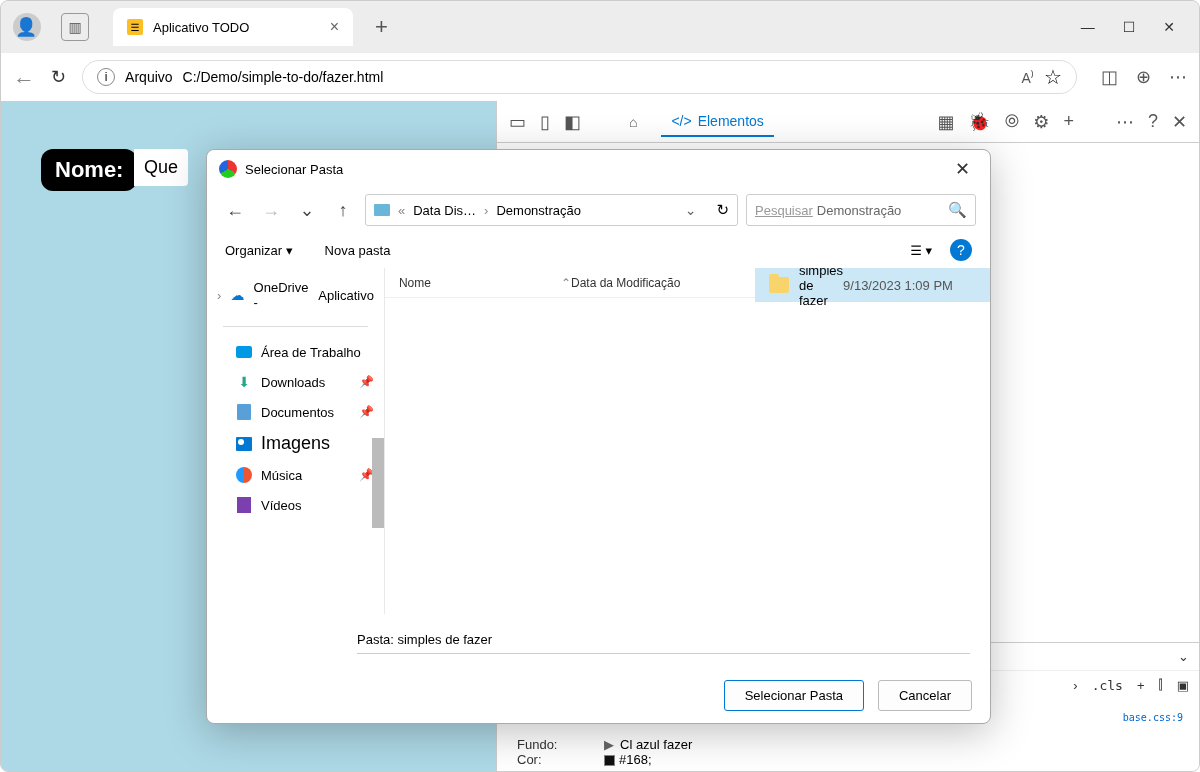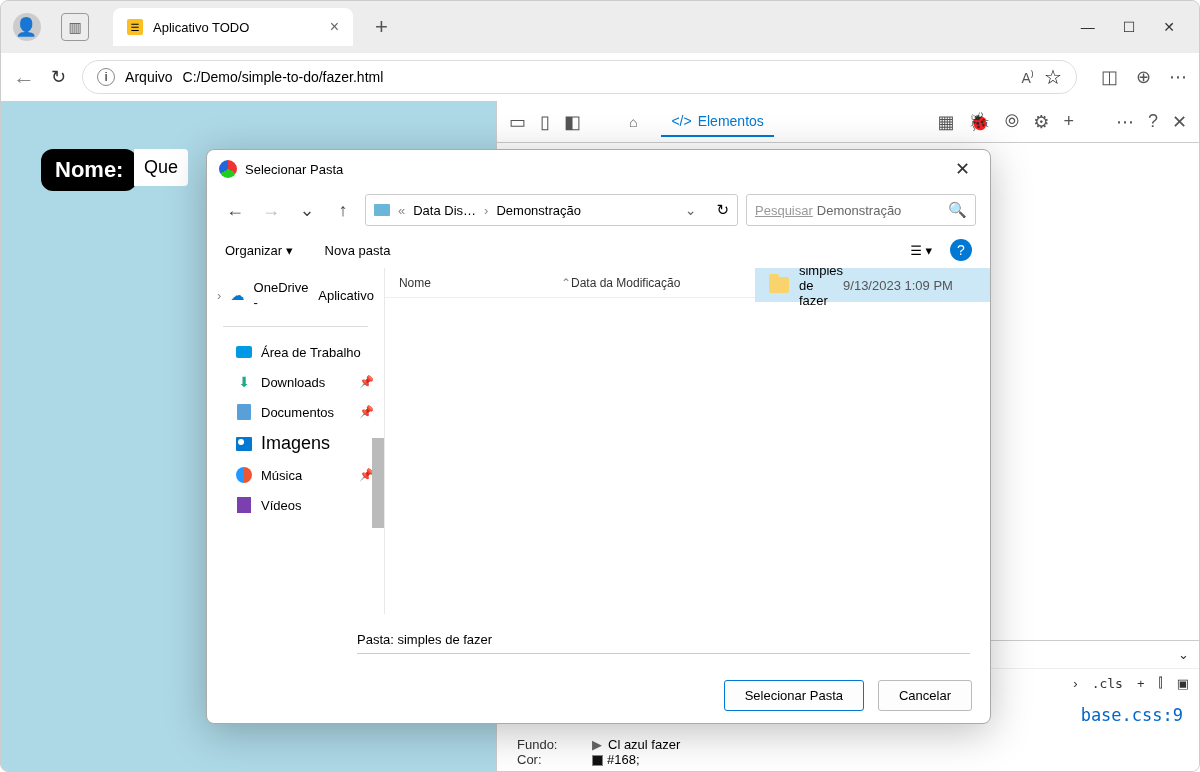--- a/index.html
+++ b/index.html
@@ -41,23 +41,23 @@
   .dt-bigicon{font-size:18px;}
   .dt-spacer{flex:1;}
   .dt-body{flex:1;}
 
   
   .styles-pane{border-top:1px solid #ccc;}
   .styles-tabs{display:flex;align-items:center;padding:6px 10px;gap:18px;font-size:13px;color:#333;}
   .styles-controls{margin-left:auto;display:flex;gap:14px;align-items:center;}
   .cls-btn{font-family:monospace;}
   .css-link{text-align:right;padding:8px 16px;}
-  .css-link a{color:#0066cc;font-family:monospace;font-size:17px;}
+  .css-link a{color:#0066cc;font-family:monospace;font-size:10px;}
   .css-props{padding:4px 20px;font-family:monospace;font-size:13px;}
-  .css-row{display:flex;gap:20px;align-items:flex-start;}
+  .css-row{display:flex;gap:32px;align-items:flex-start;}
   .css-key{width:55px;color:#333;}
   .swatch{display:inline-block;width:11px;height:11px;border:1px solid #888;vertical-align:middle;margin-right:4px;}
   .tri{color:#666;margin-right:6px;}
 
   
   .file-dialog{position:absolute;left:205px;top:148px;width:785px;height:575px;background:#fff;border:1px solid #aaa;border-radius:8px;box-shadow:0 8px 40px rgba(0,0,0,0.25);display:flex;flex-direction:column;overflow:hidden;}
   .fd-title{height:38px;display:flex;align-items:center;padding:0 12px;gap:8px;}
   .fd-logo{width:18px;height:18px;border-radius:50%;background:conic-gradient(#e33 0 33%, #2c2 33% 66%, #26d 66% 100%);}
   .fd-titletext{font-size:13px;}
   .fd-close{margin-left:auto;font-size:18px;color:#333;cursor:pointer;padding:4px 8px;}

